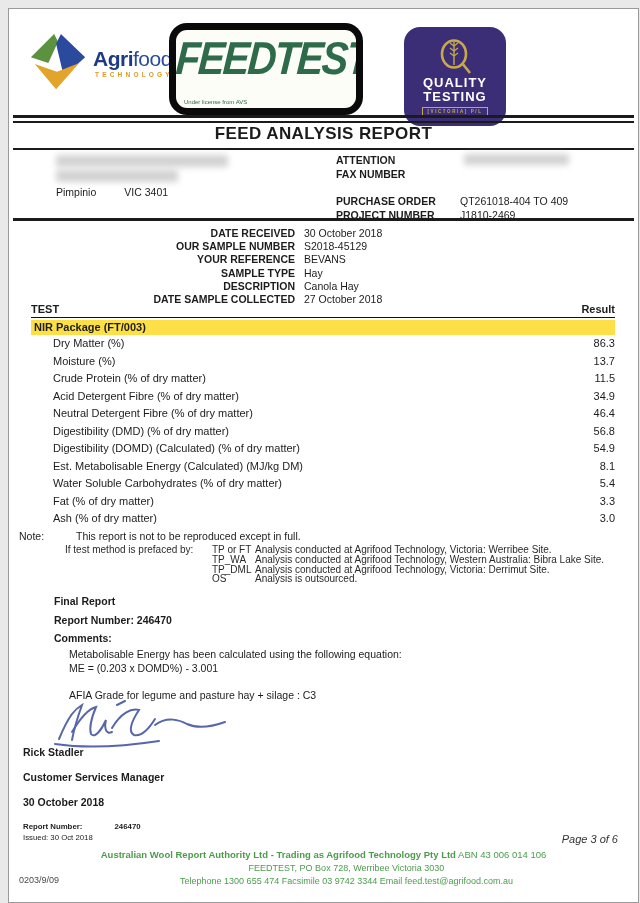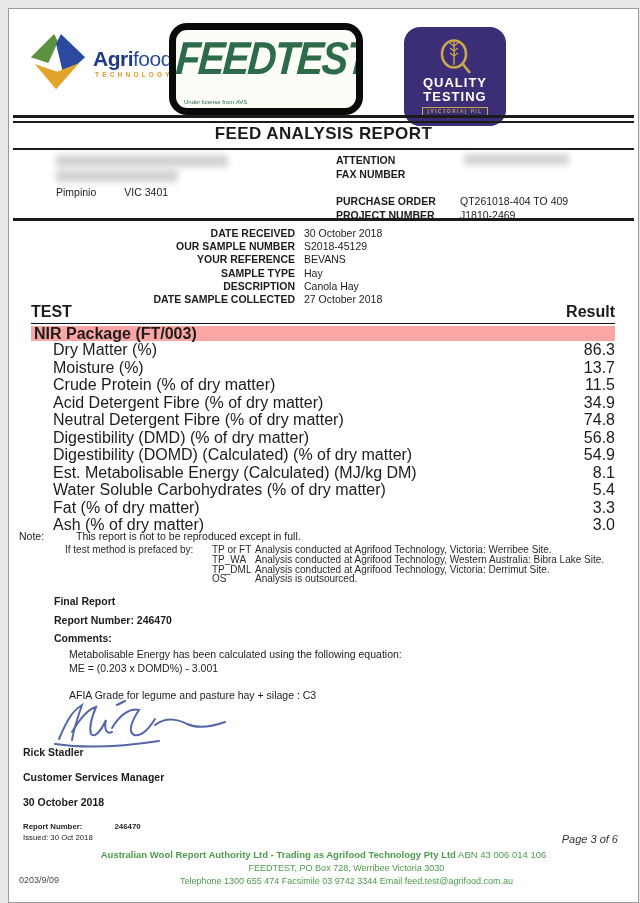--- a/index.html
+++ b/index.html
@@ -47,23 +47,23 @@
   .arow{display:flex;height:13.5px;align-items:flex-start;position:relative;}
   .albl{width:124px;font-weight:bold;flex:none;}
 
   
   .sample{left:30px;top:218px;width:560px;font-size:10.5px;}
   .srow{display:flex;line-height:13.2px;}
   .slbl{width:256px;text-align:right;font-weight:bold;flex:none;}
   .sval{margin-left:9px;}
 
   
-  .table{left:22px;top:294px;width:584px;font-size:16px;}
+  .table{left:22px;top:294px;width:584px;font-size:11px;}
   .thead{display:flex;justify-content:space-between;font-weight:bold;border-bottom:1.6px solid #111;padding-bottom:2px;}
-  .nir{margin-top:2px;background:#fca5a5;font-weight:bold;height:15px;line-height:15px;padding-left:3px;}
+  .nir{margin-top:2px;background:#fde047;font-weight:bold;height:15px;line-height:15px;padding-left:3px;}
   .trow{display:flex;justify-content:space-between;height:17.5px;line-height:17.5px;}
   .trow .tname{padding-left:22px;}
 
   
   .note{left:10px;top:521px;width:600px;}
   .note-top{display:flex;font-size:10.5px;font-weight:normal;}
   .note-top .nlbl{width:57px;flex:none;}
   .preface{margin-left:46px;margin-top:3px;display:grid;grid-template-columns:147px 43px auto;font-size:10px;line-height:9.8px;color:#2a2a2a;}
 
   
@@ -193,21 +193,21 @@
     <div class="trow">
         <div class="tname">Crude Protein (% of dry matter)</div>
         <div>11.5</div>
       </div>
     <div class="trow">
         <div class="tname">Acid Detergent Fibre (% of dry matter)</div>
         <div>34.9</div>
       </div>
     <div class="trow">
         <div class="tname">Neutral Detergent Fibre (% of dry matter)</div>
-        <div>74.8</div>
+        <div>46.4</div>
       </div>
     <div class="trow">
         <div class="tname">Digestibility (DMD) (% of dry matter)</div>
         <div>56.8</div>
       </div>
     <div class="trow">
         <div class="tname">Digestibility (DOMD) (Calculated) (% of dry matter)</div>
         <div>54.9</div>
       </div>
     <div class="trow">

